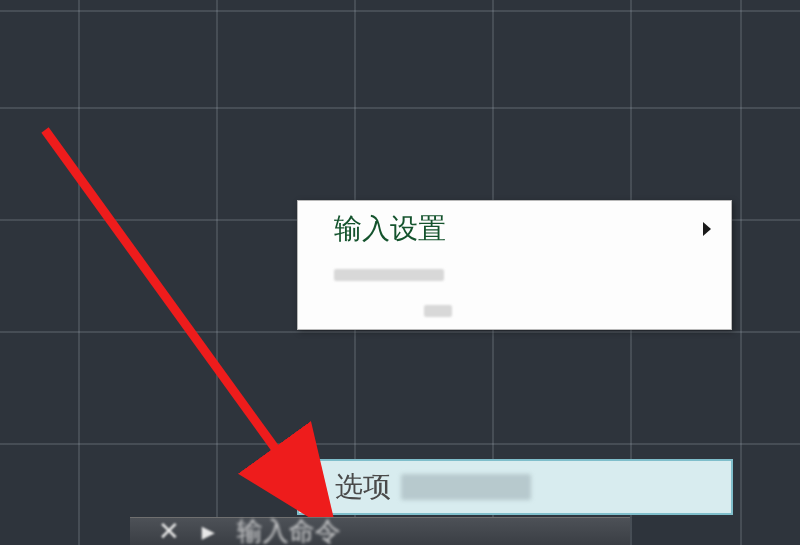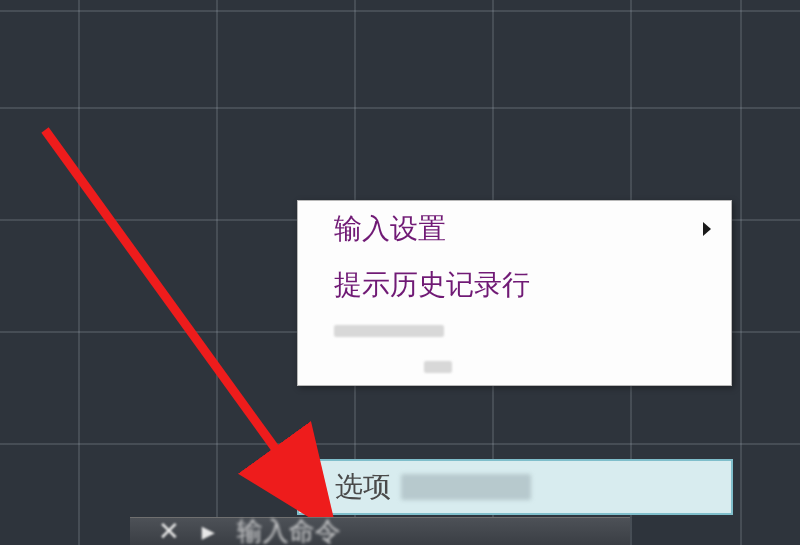--- a/index.html
+++ b/index.html
@@ -33,21 +33,21 @@
       background: #fdfdfd;
       border: 1px solid #b8b8b8;
       box-shadow: 2px 2px 6px rgba(0,0,0,0.35);
     }
     .menu-item {
       height: 56px;
       display: flex;
       align-items: center;
       padding-left: 36px;
       font-size: 28px;
-      color: #701a75;
+      color: #14532d;
       position: relative;
       cursor: default;
     }
     .menu-item .submenu-arrow {
       position: absolute;
       right: 20px;
       top: 50%;
       transform: translateY(-50%);
       width: 0;
       height: 0;
@@ -120,23 +120,20 @@
 </head>
 <body>
 
 <div class="grid-bg"></div>
 
 <div class="context-menu">
   <div class="menu-item">
     <span>输入设置</span>
     <span class="submenu-arrow"></span>
   </div>
-  <div class="menu-item">
-    <span>提示历史记录行</span>
-  </div>
   <div class="blur-row divider-above">
     <span class="blur-block" style="width:110px;"></span>
   </div>
   <div class="blur-row">
     <span class="blur-block" style="width:28px; margin-left:90px;"></span>
   </div>
 </div>
 
 <div class="highlighted">
   <span>选项</span>

